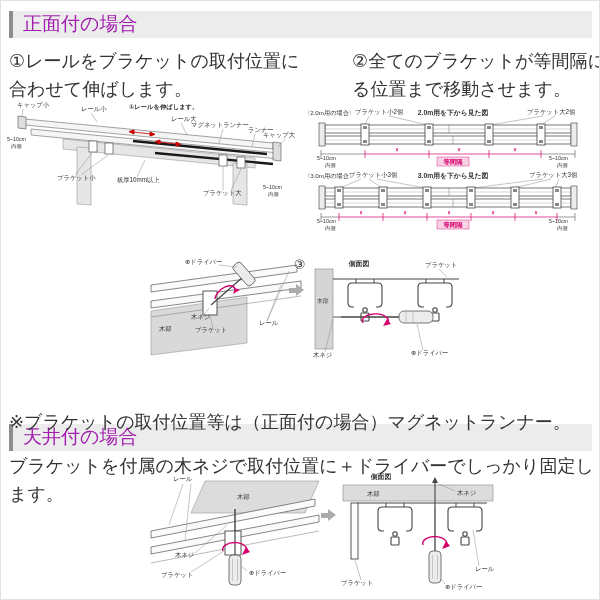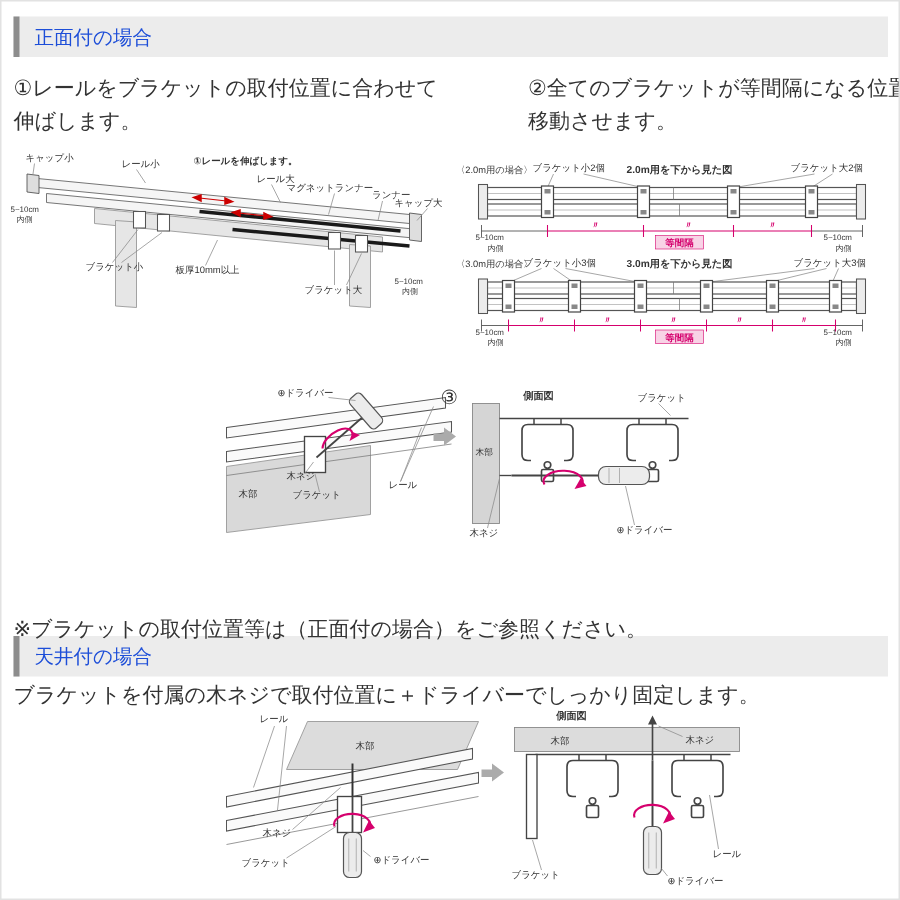--- a/index.html
+++ b/index.html
@@ -1,20 +1,20 @@
 <!DOCTYPE html>
 <html><head>
 <meta charset="utf-8">
 <style>
   html,body{margin:0;padding:0;background:#fff;}
   .page{position:relative;width:600px;height:600px;background:#ffffff;border:1px solid #e2e2e2;
         box-sizing:border-box;font-family:"Liberation Sans","DejaVu Sans",sans-serif;color:#333;overflow:hidden;}
   .band{position:absolute;left:8px;width:583px;height:27px;background:#ececec;border-left:4px solid #8d8d8d;
-        box-sizing:border-box;display:flex;align-items:center;padding-left:10px;font-size:13px;color:#1d4ed8;}
-  .txt{position:absolute;font-size:14px;line-height:1.55;color:#333;}
+        box-sizing:border-box;display:flex;align-items:flex-start;padding-left:10px;font-size:19px;color:#a21caf;}
+  .txt{position:absolute;font-size:18px;line-height:1.55;color:#333;}
   svg{position:absolute;overflow:visible;}
   svg text{font-size:6.3px;fill:#333;font-family:"Liberation Sans","DejaVu Sans",sans-serif;}
   svg text.sm{font-size:5.3px;}
   svg text.ttl{font-size:6.8px;font-weight:bold;}
   svg text.case{font-size:6.2px;}
   svg text.bold{font-weight:bold;}
   svg text.mg{fill:#d5006d;font-weight:bold;}
   svg text.mgd{fill:#d5006d;font-size:6px;font-weight:bold;}
   .ld{stroke:#8a8a8a;stroke-width:0.5;fill:none;}
   .conn{position:absolute;display:flex;flex-direction:column;align-items:center;gap:12px;}
@@ -292,21 +292,21 @@
     <text x="6" y="102">木ネジ</text>
     <line class="ld" x1="18" y1="97" x2="26" y2="64"></line>
     <text x="104" y="100">⊕ドライバー</text>
     <line class="ld" x1="116" y1="95" x2="110" y2="69"></line>
   </svg>
 
   <div class="band" style="top:376px;margin-top:47px;">
     <span>天井付の場合</span>
   </div>
 
-  <div class="txt" style="top:408px;left:8px;width:586px;">※ブラケットの取付位置等は（正面付の場合）をご参照ください。</div>
+  <div class="txt" style="top:408px;left:8px;width:586px;">※ブラケットの取付位置等は（正面付の場合）マグネットランナー。</div>
   <div class="txt" style="top:452px;left:8px;width:586px;">ブラケットを付属の木ネジで取付位置に＋ドライバーでしっかり固定します。</div>
 
   <svg style="left:146px;top:466px;" width="182" height="132" viewBox="0 0 182 132">
     <polygon points="58,14 172,14 158,46 44,46" fill="#dcdcdc" stroke="#999" stroke-width="0.6"></polygon>
     <text x="90" y="32">木部</text>
     <g>
       <polygon points="4,64 168,32 168,39 4,71" fill="#fafafa" stroke="#555" stroke-width="0.7"></polygon>
       <polygon points="4,80 172,48 172,55 4,87" fill="#fafafa" stroke="#555" stroke-width="0.7"></polygon>
       <line x1="4" y1="96" x2="172" y2="64" stroke="#777" stroke-width="0.5"></line>
     </g>

